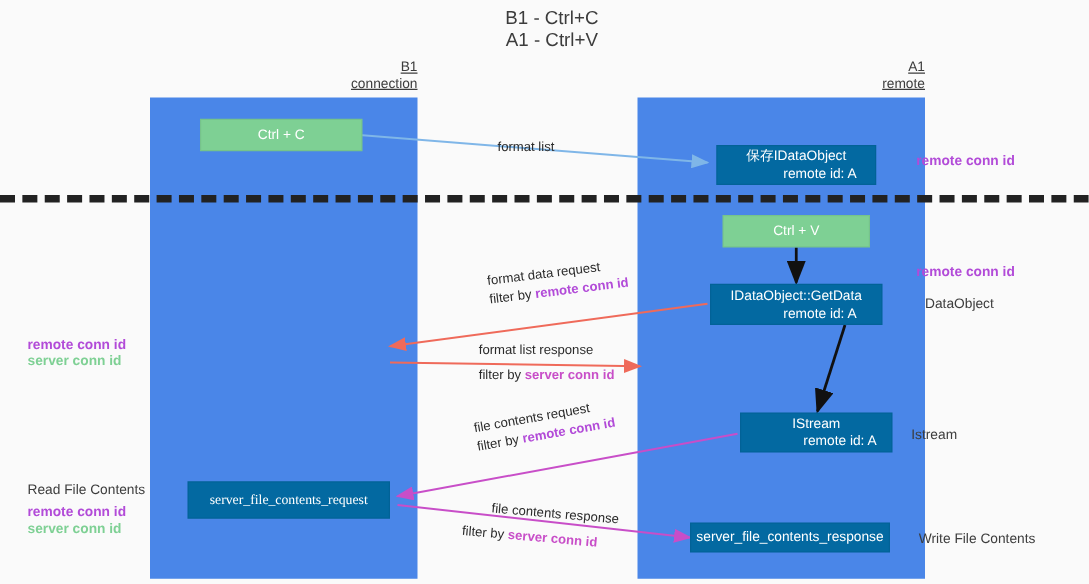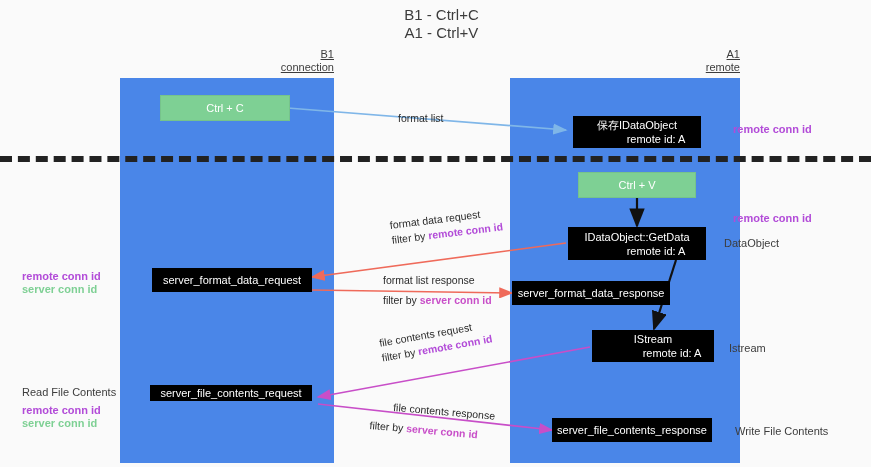--- a/index.html
+++ b/index.html
@@ -39,21 +39,21 @@
   }
 
   
   .node{
     position:absolute;box-sizing:border-box;
     display:flex;flex-direction:column;align-items:center;justify-content:center;
     color:#ffffff;font-size:11px;line-height:14px;text-align:center;
     border:1px solid rgba(0,0,0,.06);
   }
   .node.green{background:#7ed094;}
-  .node.orange{background:#000000;}
+  .node.orange{background:#0369a1;}
   .node .l2{font-size:11px;margin-left:38px;}
 
   
   .side{
     position:absolute;font-size:11px;line-height:14px;white-space:nowrap;
   }
   .side.dark{color:#3c3c3c;}
   .c-purple{color:#b24bd8;font-weight:bold;}
   .c-green{color:#7ed094;font-weight:bold;}
 
@@ -134,34 +134,28 @@
 
   <div class="node green" style="left:578px;top:172px;width:118px;height:26px;">
     <span>Ctrl + V</span>
   </div>
 
   <div class="node orange" style="left:568px;top:227px;width:138px;height:33px;">
     <span>IDataObject::GetData</span>
     <span class="l2">remote id: A</span>
   </div>
 
-  <div class="node orange" style="left:152px;top:268px;width:160px;height:24px;">
-    <span>server_format_data_request</span>
-  </div>
-
-  <div class="node orange" style="left:512px;top:281px;width:158px;height:24px;">
-    <span>server_format_data_response</span>
-  </div>
+
 
   <div class="node orange" style="left:592px;top:330px;width:122px;height:32px;">
     <span>IStream</span>
     <span class="l2">remote id: A</span>
   </div>
 
-  <div class="node orange" style="left:150px;top:385px;width:162px;height:16px;">
+  <div class="node orange" style="left:150px;top:385px;width:162px;height:30px;font-family:Liberation Serif, serif;">
     <span>server_file_contents_request</span>
   </div>
 
   <div class="node orange" style="left:552px;top:418px;width:160px;height:24px;">
     <span>server_file_contents_response</span>
   </div>
 
   <div class="edge-lbl" style="left:398px;top:111px;">
     <span>format list</span>
   </div>
@@ -183,21 +177,21 @@
 
   <div class="edge-lbl" style="left:372px;top:398px;transform:rotate(5deg);transform-origin:left top;">
     <div style="margin-left:22px;">file contents response</div>
     <div style="margin-top:5px;"><span>filter by </span><span class="em magenta">server conn id</span></div>
   </div>
 
   <div class="side c-purple" style="left:733px;top:122px;">remote conn id</div>
 
   <div class="side c-purple" style="left:733px;top:211px;">remote conn id</div>
 
-  <div class="side dark" style="left:724px;top:236px;">DataObject</div>
+  <div class="side dark" style="left:740px;top:236px;">DataObject</div>
 
   <div class="side dark" style="left:729px;top:341px;">Istream</div>
 
   <div class="side dark" style="left:735px;top:424px;">Write File Contents</div>
 
   <div class="side c-purple" style="left:22px;top:269px;">remote conn id</div>
   <div class="side c-green" style="left:22px;top:282px;">server conn id</div>
 
   <div class="side dark" style="left:22px;top:385px;">Read File Contents</div>
   <div class="side c-purple" style="left:22px;top:403px;">remote conn id</div>

